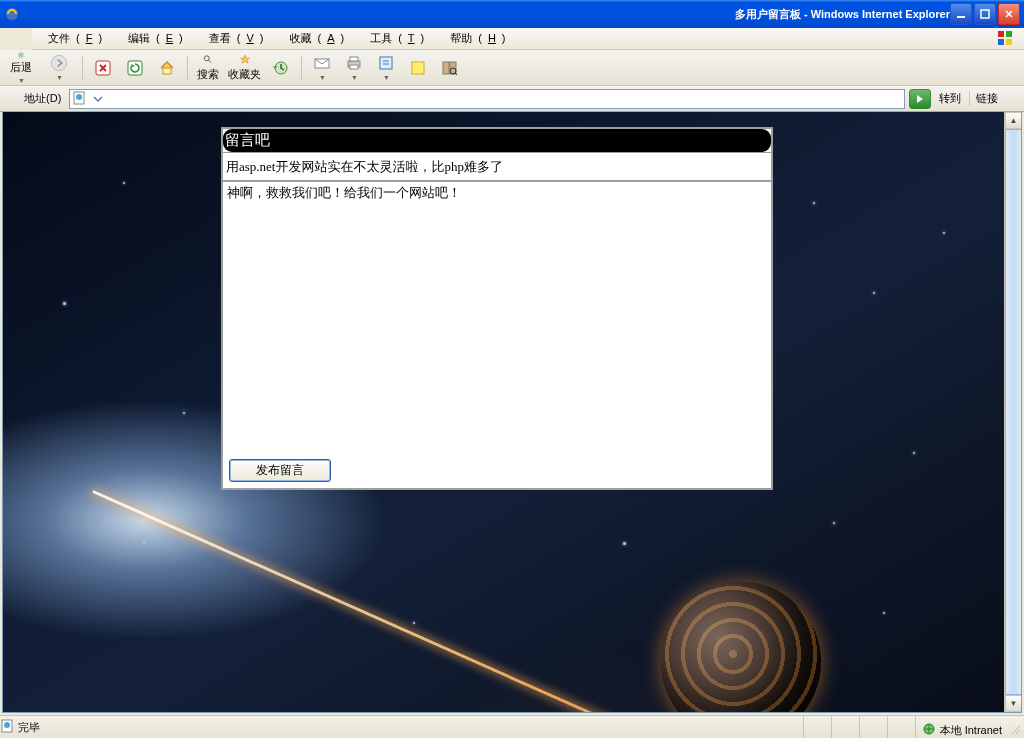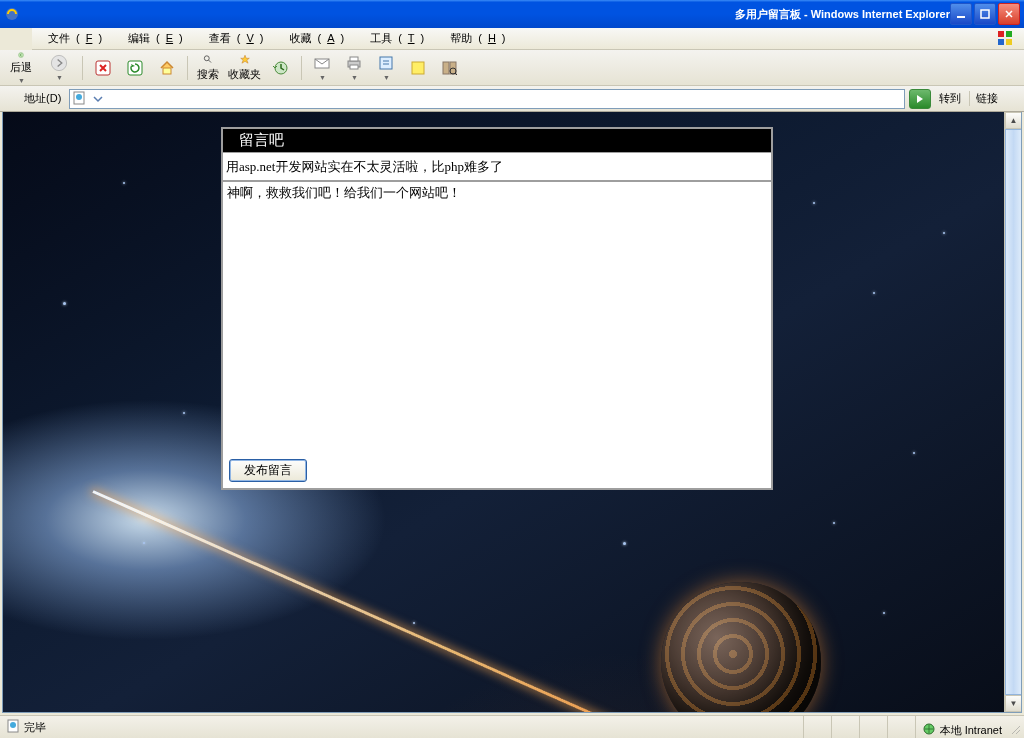--- a/index.html
+++ b/index.html
@@ -130,55 +130,56 @@
   mix-blend-mode: screen; opacity:0.6;
 }
 .formbox {
   position:absolute; left:218px; top:15px; width:552px;
   border:2px solid #9e9e9e;
   background:#fff;
   box-shadow:0 0 0 1px #fff inset;
 }
 .formbox .hdr {
   background:#000; color:#fff; font-size:15px;
-  padding:2px 16px;
+  padding:2px 2px;
+  border-radius:9px;
 }
 .formbox .subject {
   width:100%; height:29px;
   border:1px solid #9e9e9e; border-left:0; border-right:0;
   font-family:Liberation Serif, serif; font-size:13px;
   padding:1px 3px; outline:0;
 }
 .formbox .bodyarea {
   width:100%; height:262px;
   border:1px solid #9e9e9e; border-left:0; border-right:0; border-bottom:0;
   font-family:"SimSun",sans-serif; font-size:13px;
   padding:2px 4px; outline:0; resize:none;
   overflow-y:scroll;
 }
 .formbox .btnrow {
   padding: 14px 6px 6px 6px;
   background:#fff;
 }
 .formbox .postbtn {
-  padding:2px 14px;
+  padding:2px 26px;
   font-family:"SimSun",sans-serif; font-size:12px;
   background:linear-gradient(#fdfdfd,#ece9d8);
   border:1px solid #2a5fa5;
   border-radius:3px;
   box-shadow: 0 0 0 1px #91b6e4 inset;
 }
 .statusbar {
   position:absolute; left:0; bottom:0; width:100%; height:23px;
   background: linear-gradient(#f3f1e9,#e6e3d4);
   border-top:1px solid #c9c6b5;
   display:flex; align-items:center;
   font-size:11px;
 }
-.statusbar .left { display:flex; align-items:center; gap:4px; padding:0 6px; flex:1; }
+.statusbar .left { display:flex; align-items:center; gap:4px; padding:0 0; flex:1; }
 .statusbar .panes { display:flex; align-items:center; height:100%; }
 .statusbar .pane { border-left:1px solid #c9c6b5; height:100%; display:flex; align-items:flex-end; padding:0 6px; }
 .statusbar .pane.empty { width:28px; }
 .statusbar .grip { width:16px; height:100%; display:flex; align-items:flex-end; justify-content:flex-end; padding:2px; }
 .statusbar .grip svg { opacity:0.5; }
 .drop { font-size:7px; color:#666; padding-left:1px; }
 </style>
 </head>
 <body>
 

